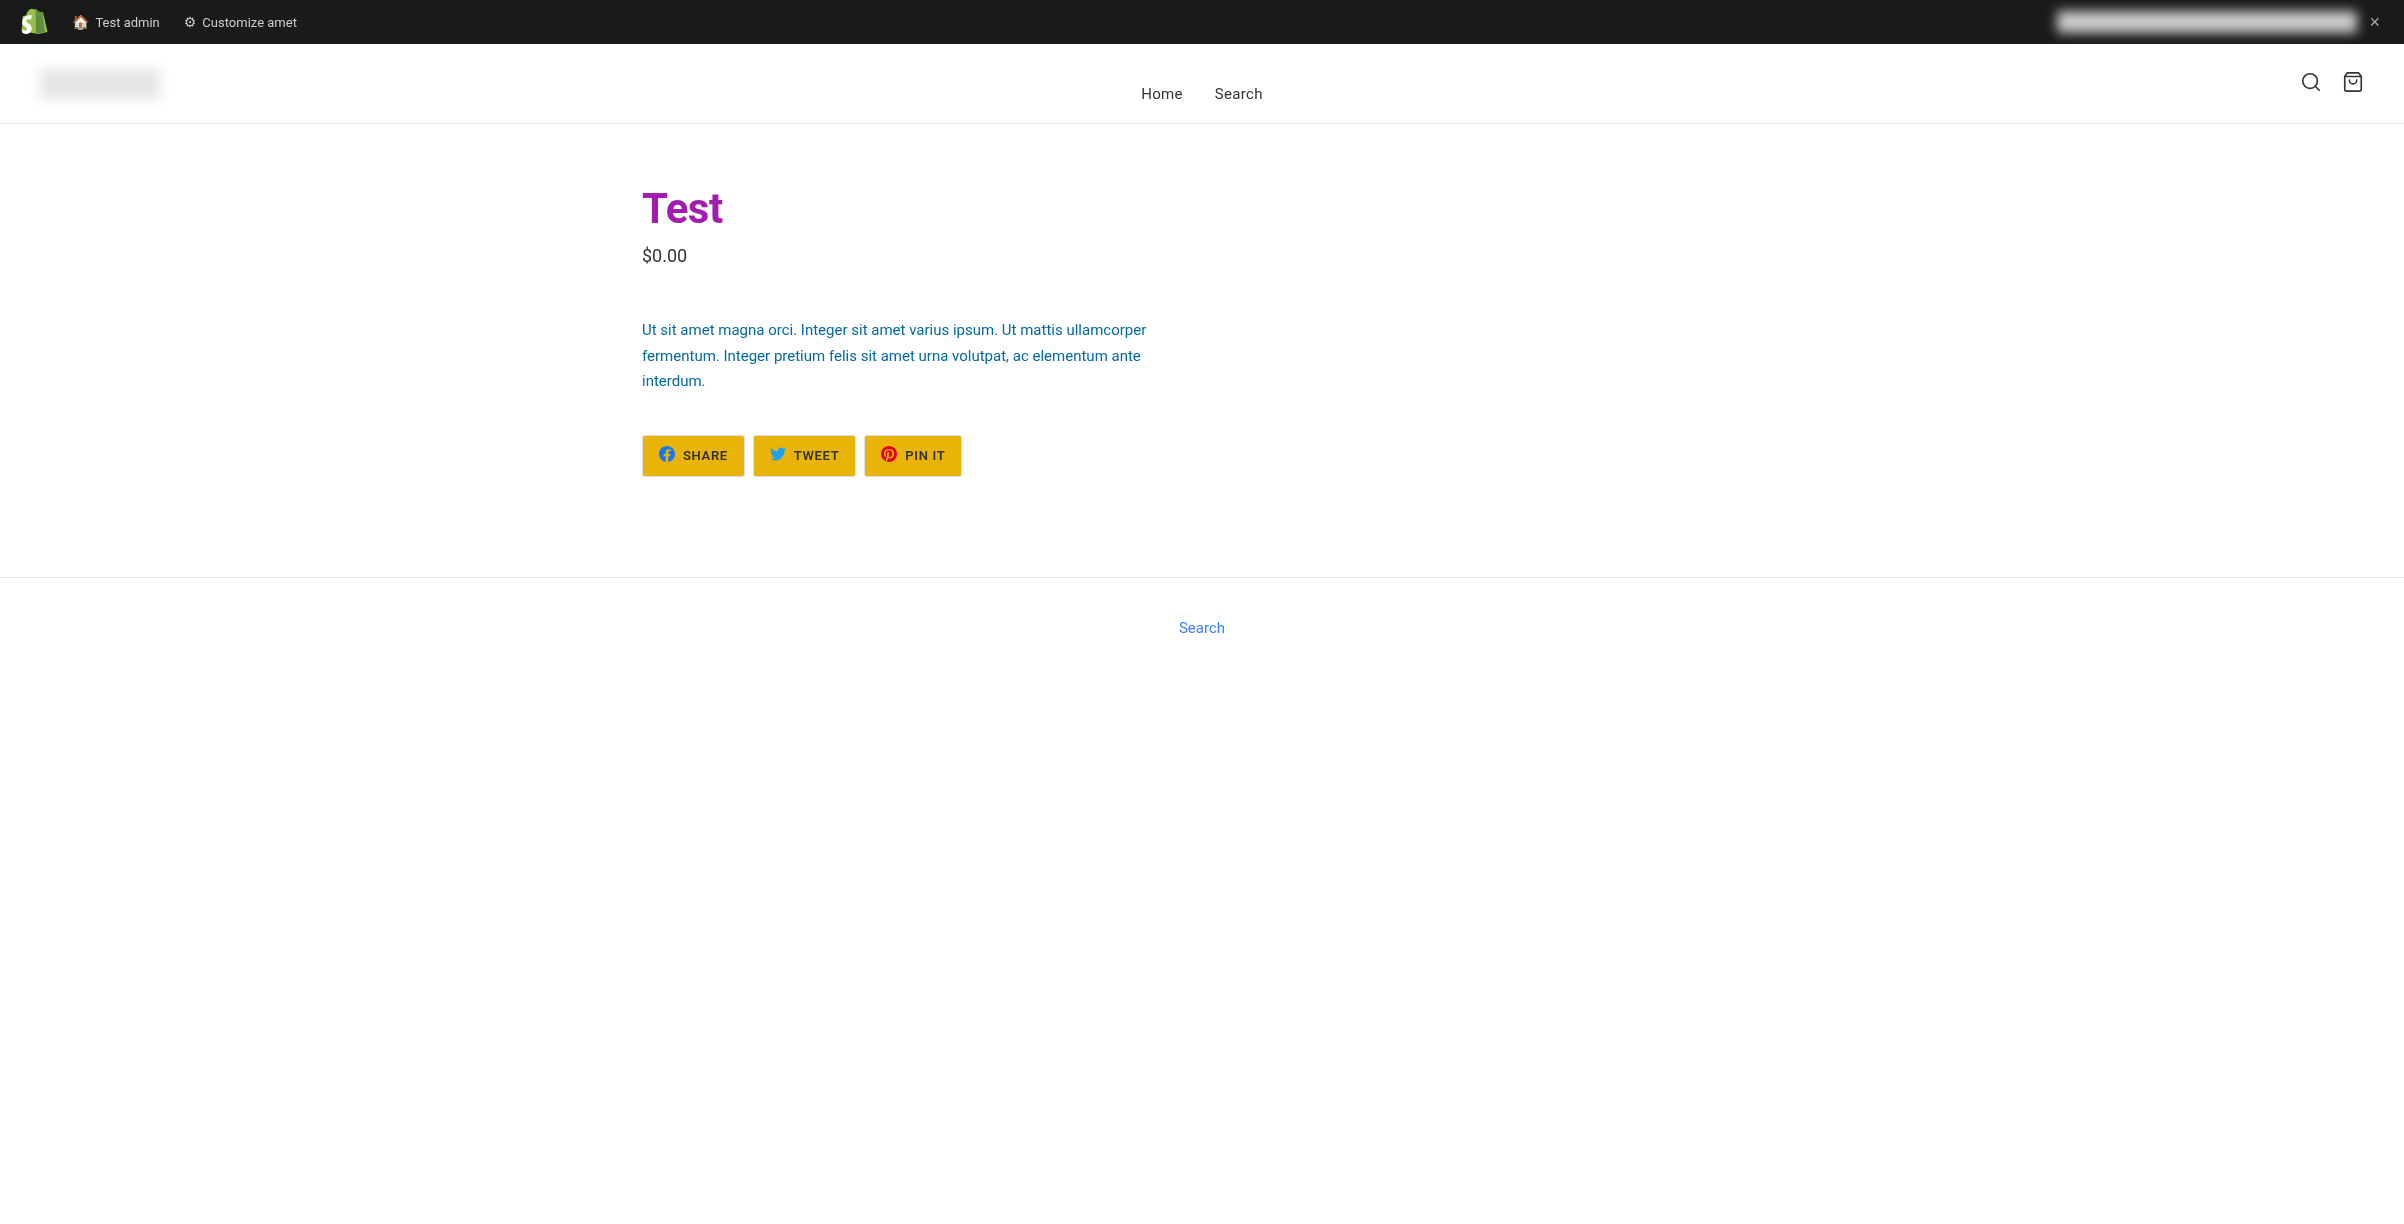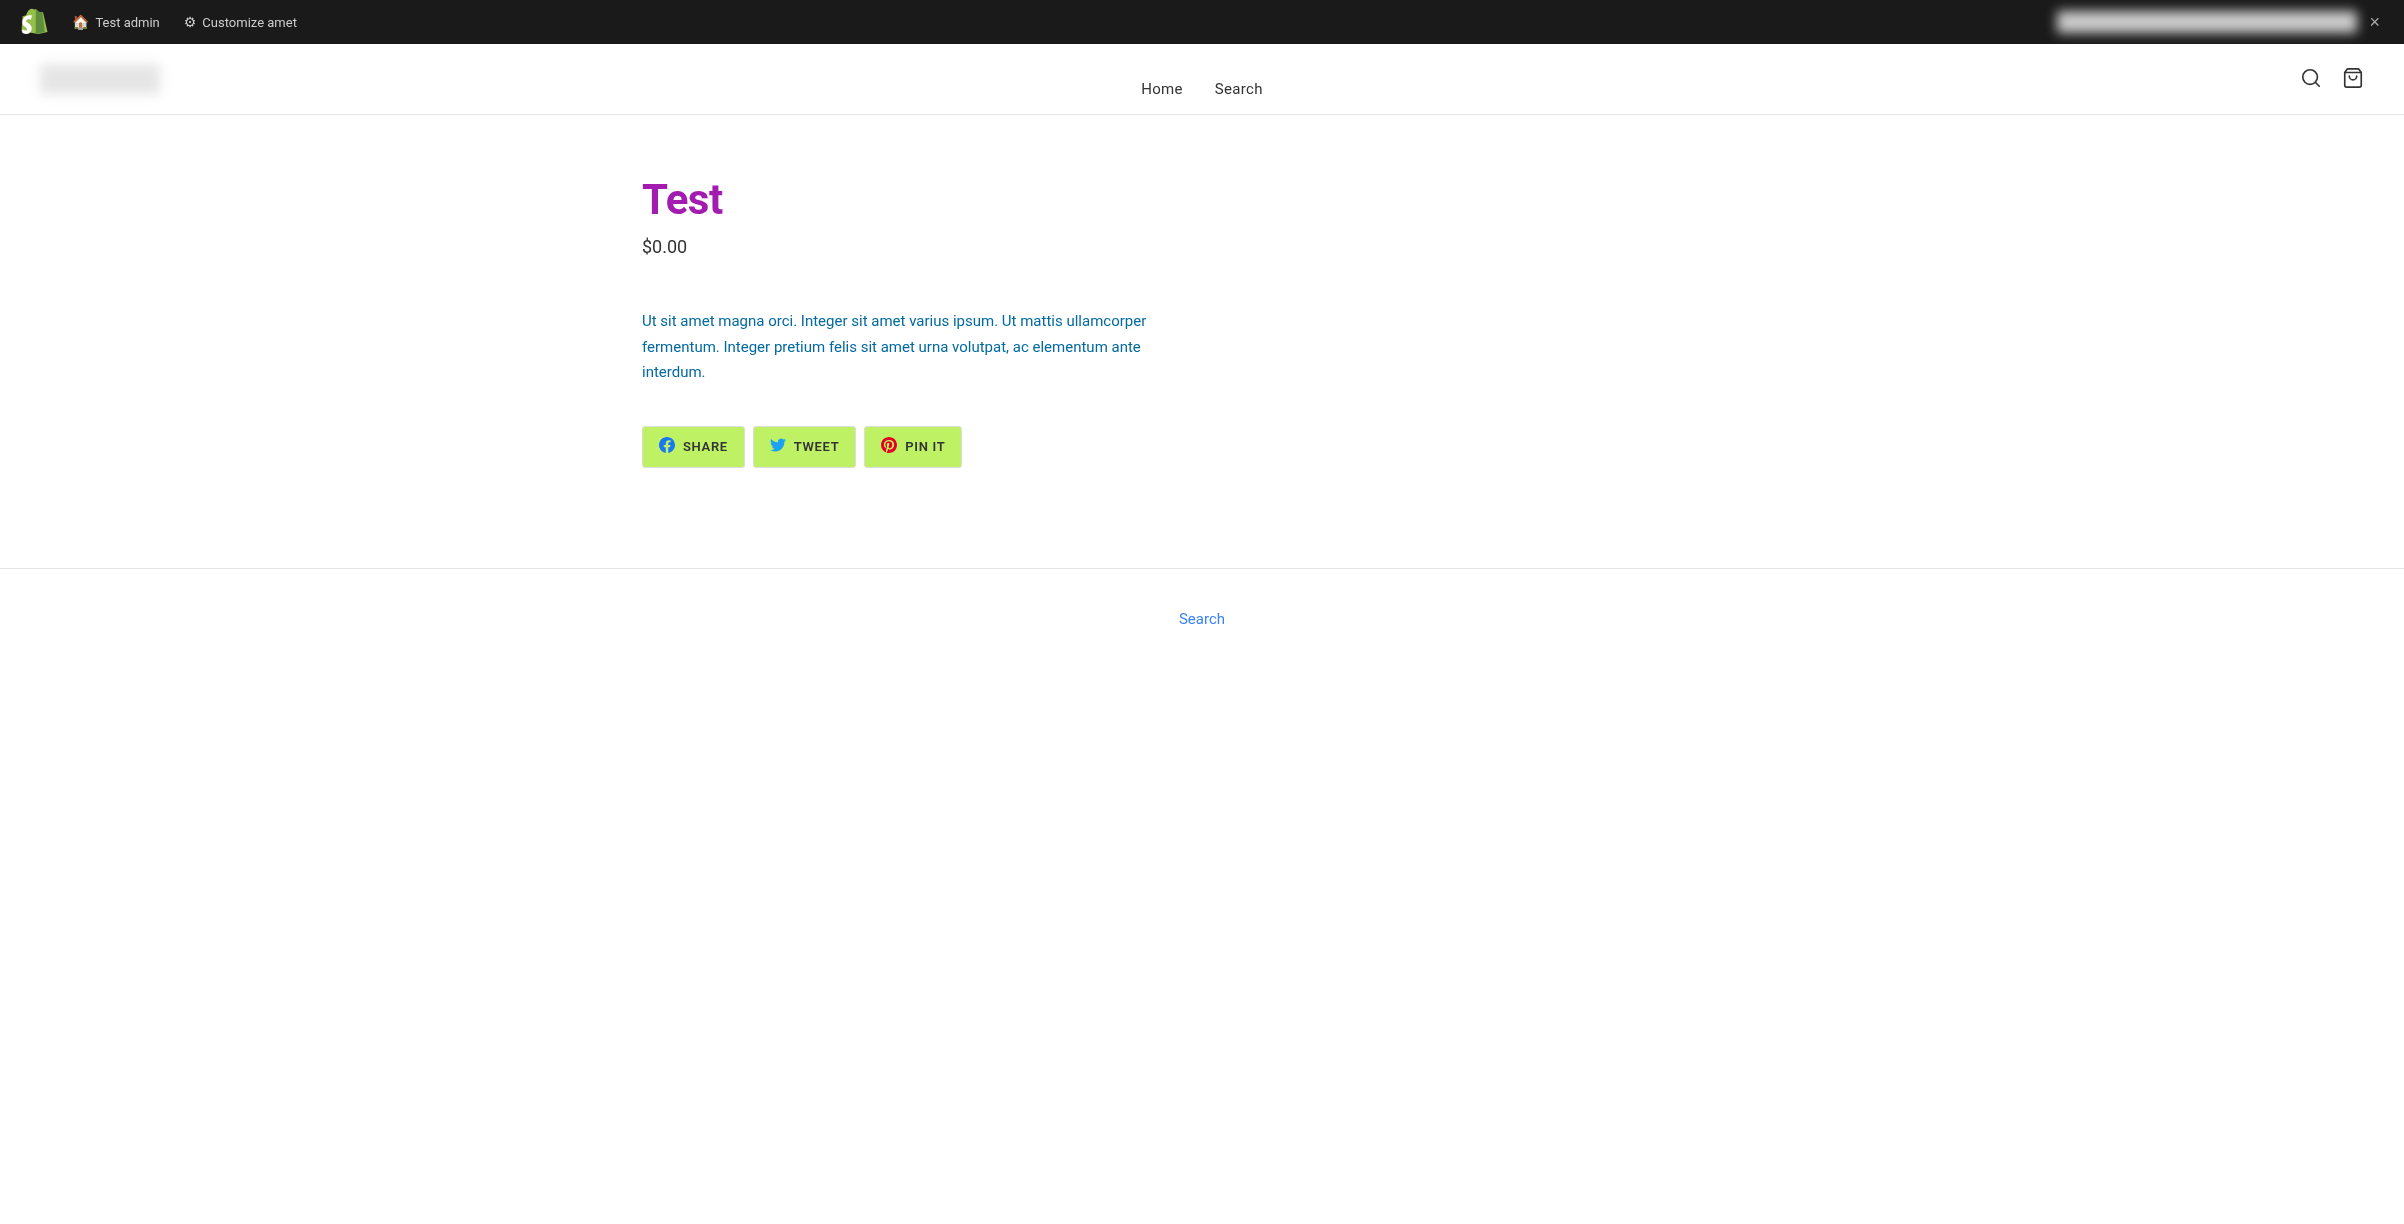--- a/index.html
+++ b/index.html
@@ -77,21 +77,21 @@
       font-size: 18px;
       cursor: pointer;
       padding: 4px;
       line-height: 1;
     }
 
     
     .store-header {
       border-bottom: 1px solid #e5e5e5;
       padding: 0 40px;
-      height: 71px;
+      height: 80px;
       display: flex;
       align-items: center;
       position: relative;
     }
 
     .store-logo {
       width: 120px;
       height: 30px;
       background: #ddd;
       border-radius: 2px;
@@ -163,21 +163,21 @@
       gap: 8px;
       flex-wrap: wrap;
     }
 
     .social-btn {
       display: flex;
       align-items: center;
       gap: 8px;
       padding: 10px 16px;
       border: 1px solid #ddd;
-      background: #bef264;
+      background: #eab308;
       border-radius: 3px;
       font-size: 13px;
       font-weight: 600;
       letter-spacing: 0.05em;
       cursor: pointer;
       text-transform: uppercase;
       text-decoration: none;
       color: #333;
     }
 

